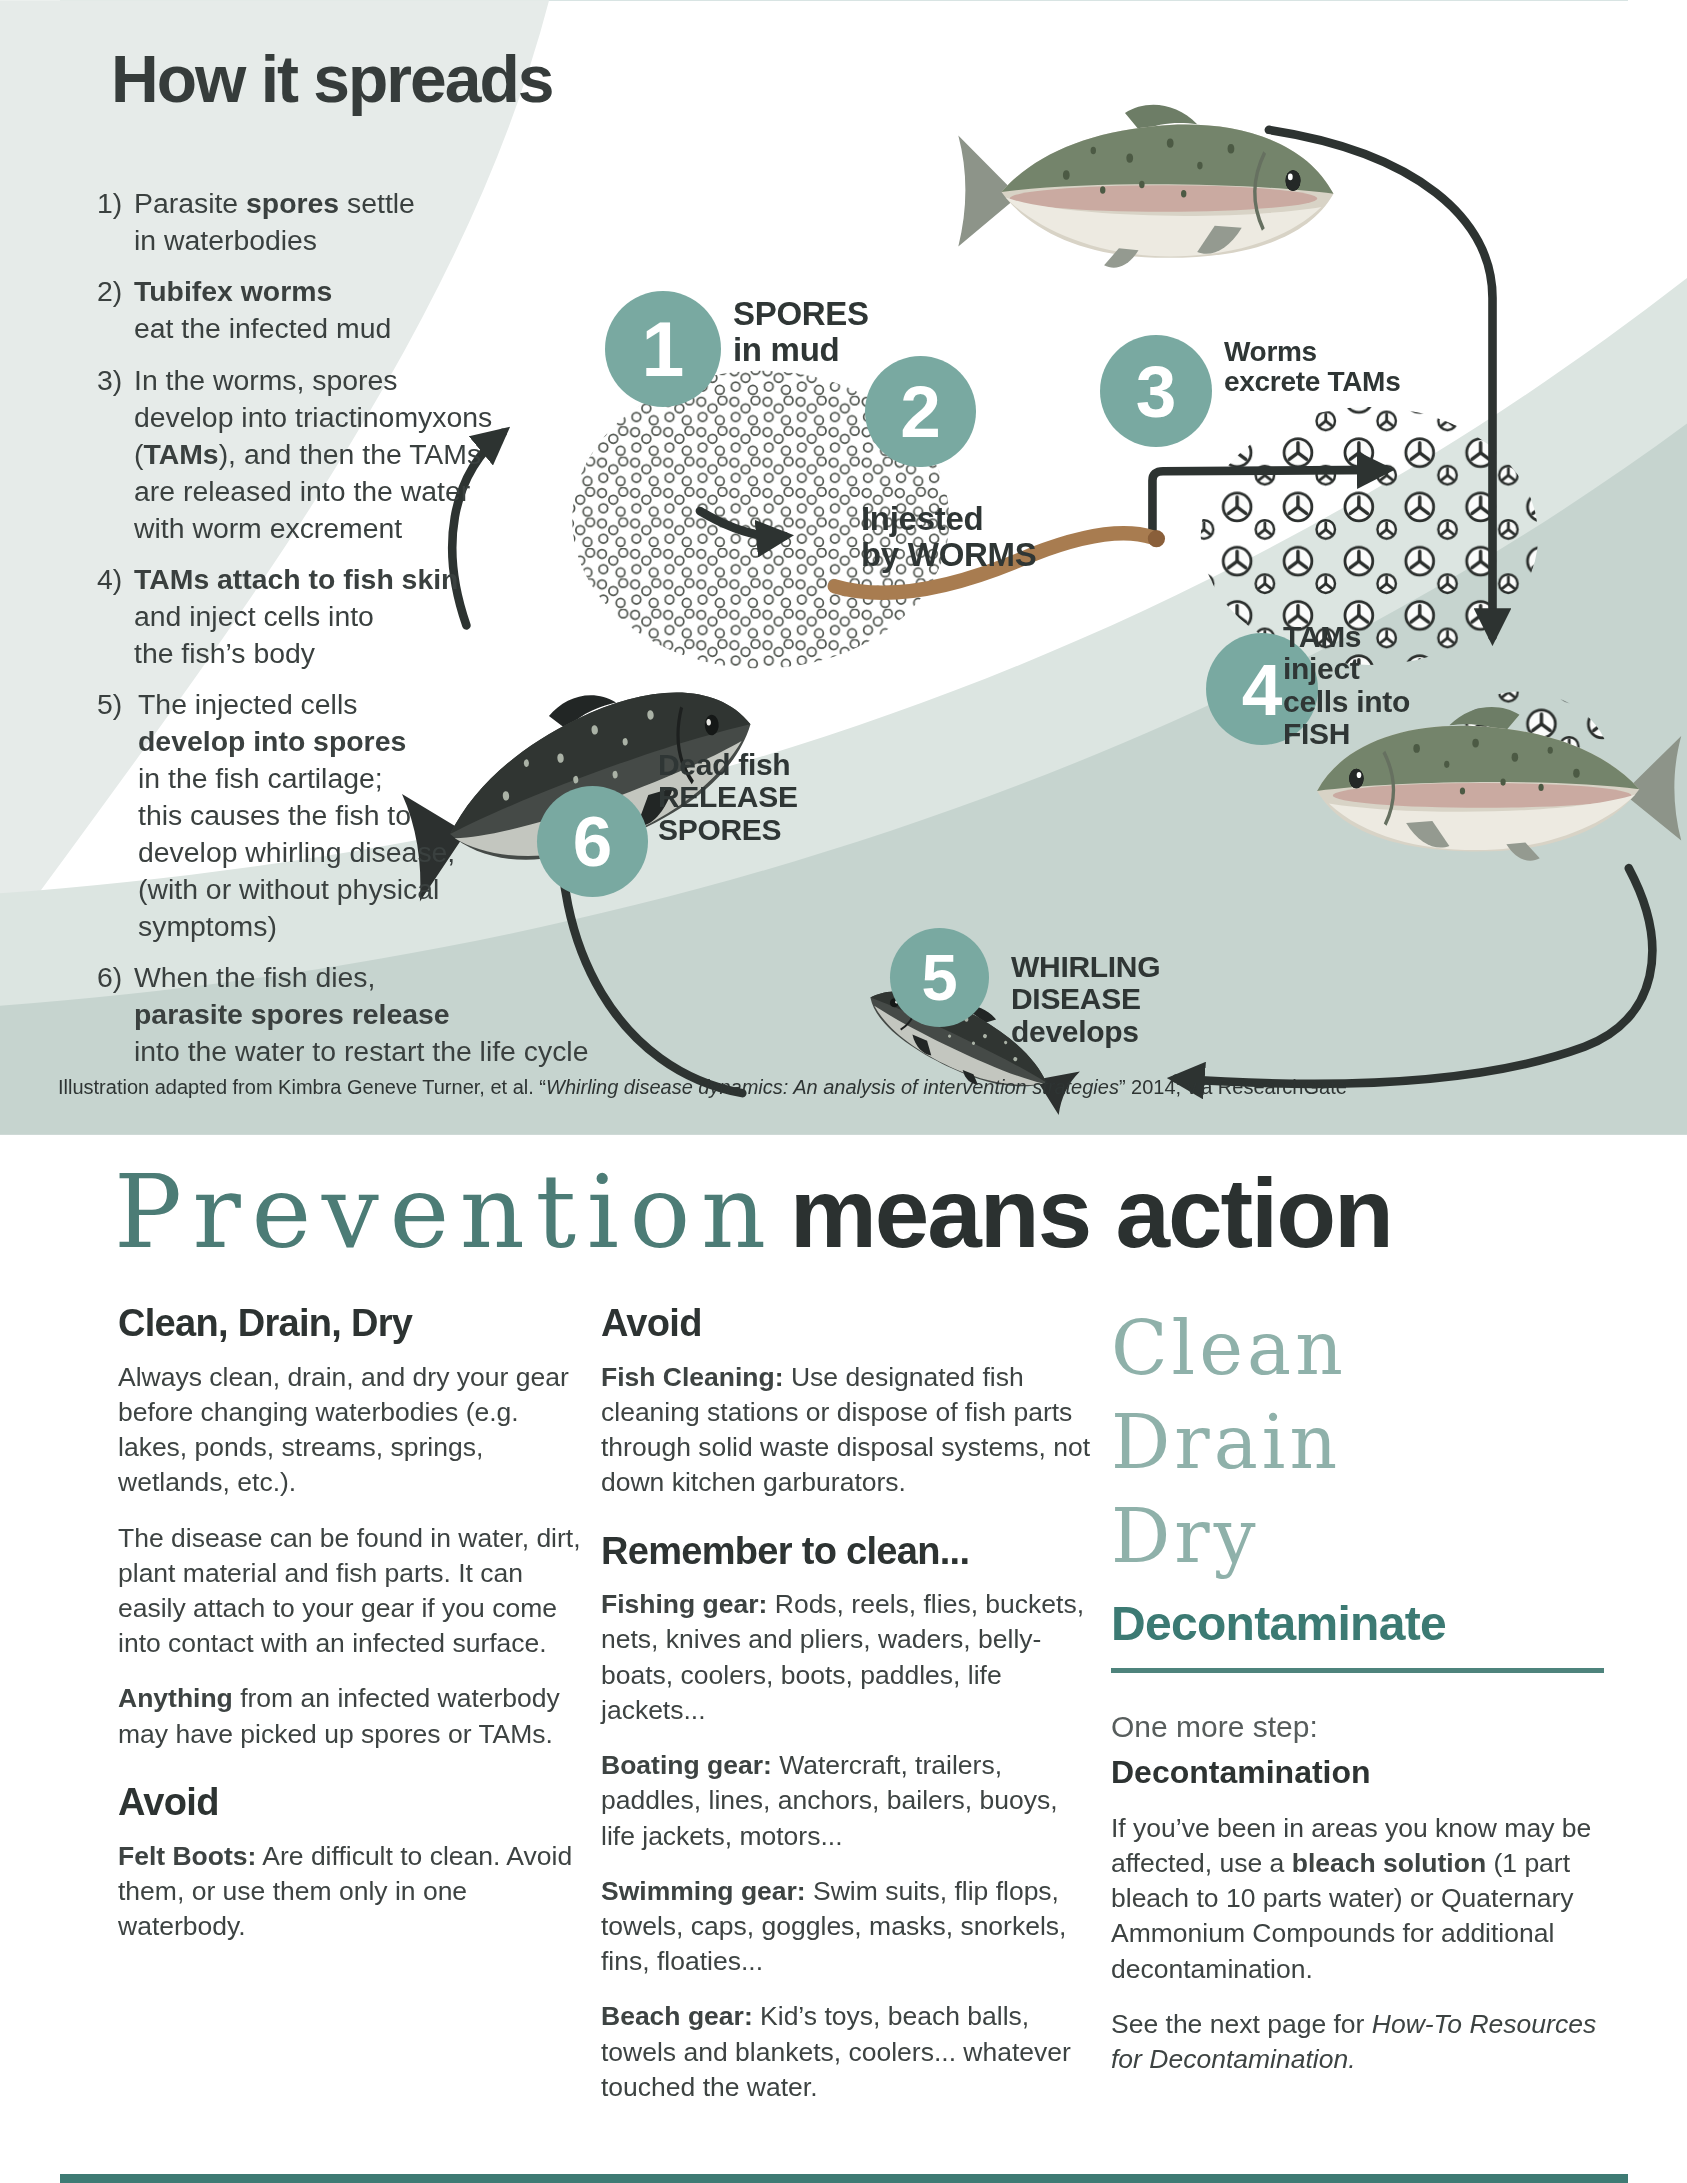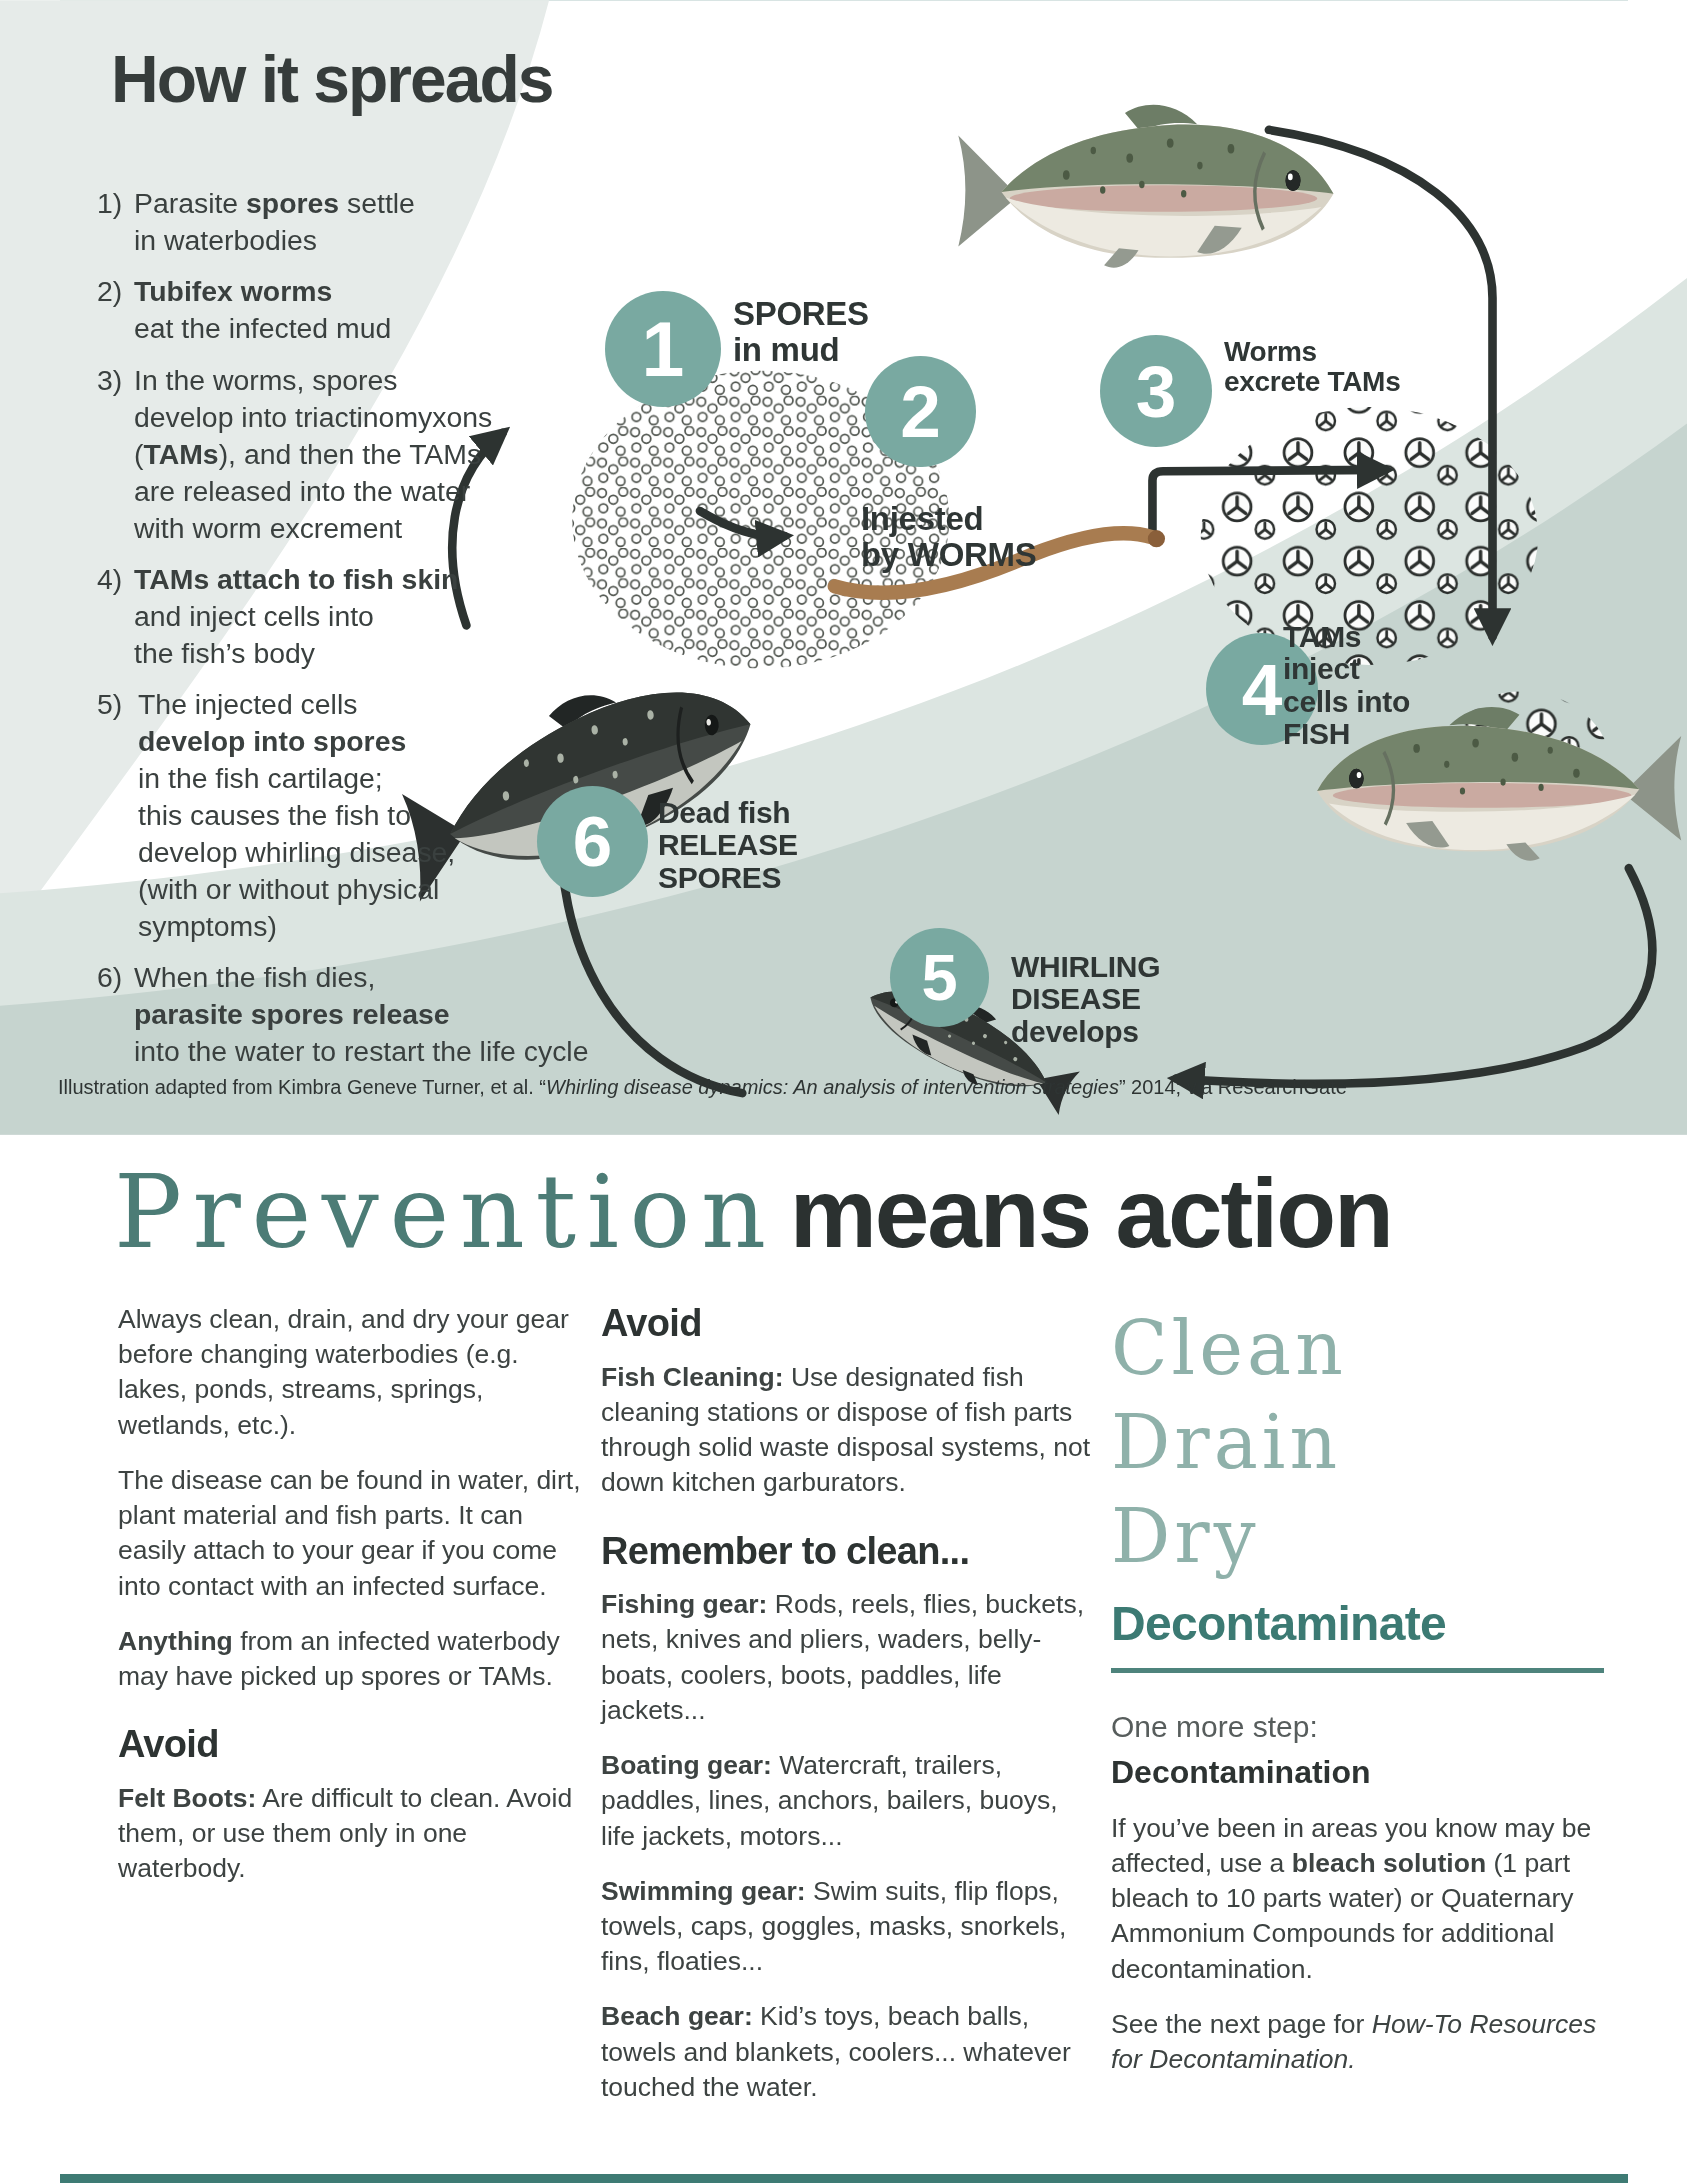--- a/index.html
+++ b/index.html
@@ -237,32 +237,33 @@
 by WORMS</div>
 <div class="cycle-label" style="left:1224px;top:337px;font-size:28px">Worms
 excrete TAMs</div>
 <div class="cycle-label" style="left:1283px;top:621px;font-size:30px">TAMs
 inject
 cells into
 FISH</div>
 <div class="cycle-label" style="left:1011px;top:951px;font-size:30px">WHIRLING
 DISEASE
 develops</div>
-<div class="cycle-label" style="left:658px;top:797px;font-size:30px">Dead fish
+<div class="cycle-label" style="left:658px;top:749px;font-size:30px">Dead fish
 RELEASE
 SPORES</div>
 
 <div id="attribution"><span>Illustration adapted from Kimbra Geneve Turner, et al. “</span><span class="i">Whirling disease dynamics: An analysis of intervention strategies</span><span>” 2014; via ResearchGate</span></div>
 
 <div id="prev-title">
   <span class="script">Prevention</span>
   <span class="rest">means action</span>
 </div>
 
 <div id="col1" class="col">
+  <div class="h2">Clean, Drain, Dry</div>
   <p><span>Always clean, drain, and dry your gear before changing waterbodies (e.g. lakes, ponds, streams, springs, wetlands, etc.).</span></p>
   <p><span>The disease can be found in water, dirt, plant material and fish parts. It can easily attach to your gear if you come into contact with an infected surface.</span></p>
   <p><span class="b">Anything</span><span> from an infected waterbody may have picked up spores or TAMs.</span></p>
   <div class="h2 gap-top">Avoid</div>
   <p><span class="b">Felt Boots:</span><span> Are difficult to clean. Avoid them, or use them only in one waterbody.</span></p>
 </div>
 
 <div id="col2" class="col">
   <div class="h2">Avoid</div>
   <p><span class="b">Fish Cleaning:</span><span> Use designated fish cleaning stations or dispose of fish parts through solid waste disposal systems, not down kitchen garburators.</span></p>

